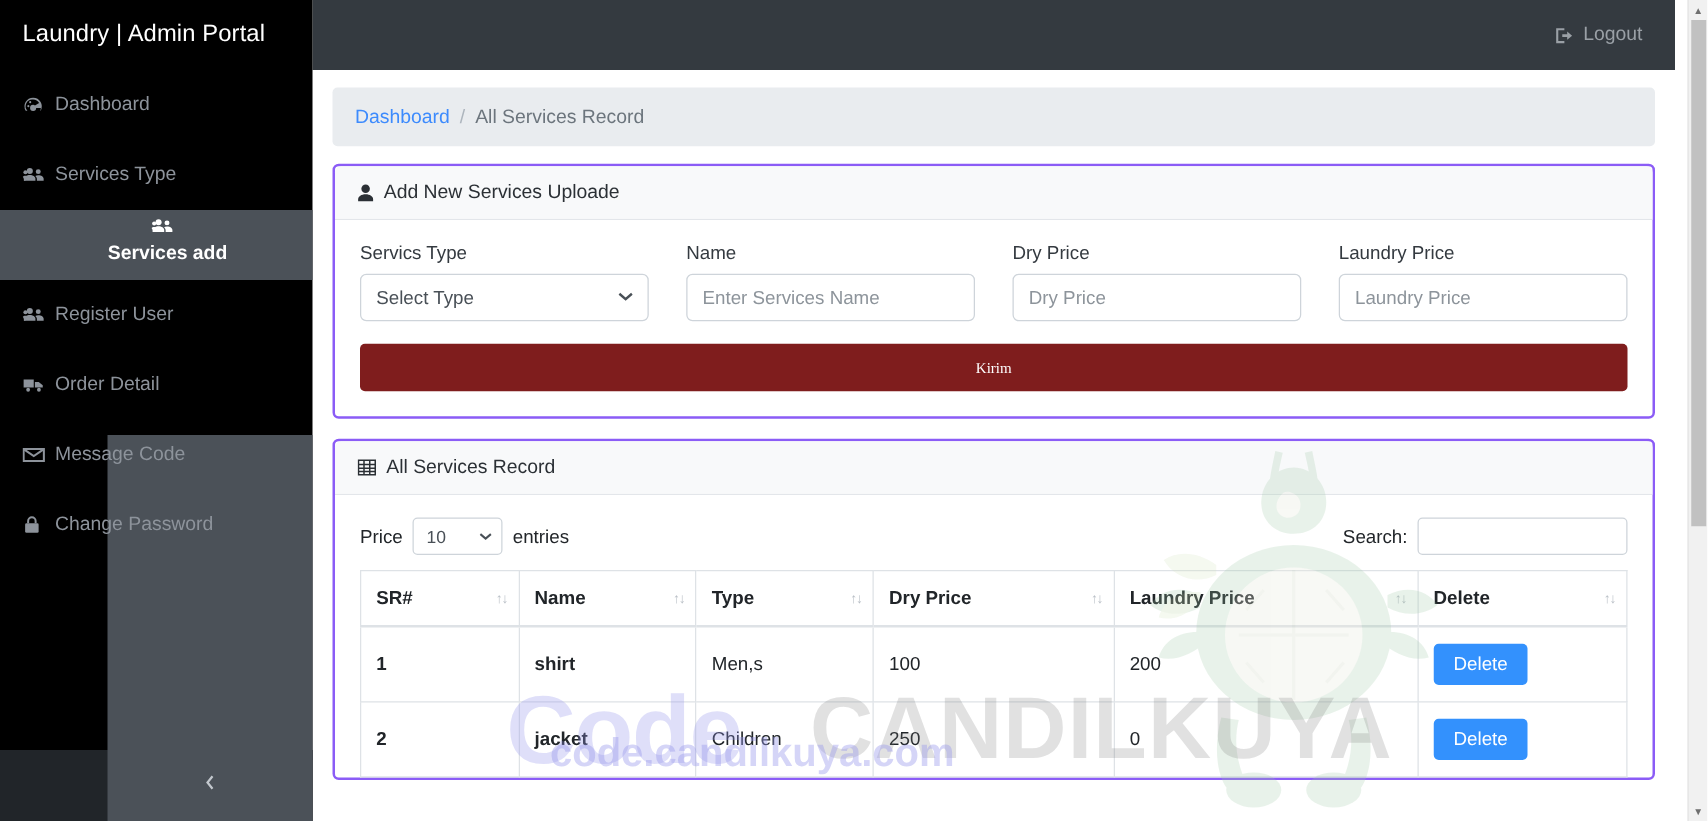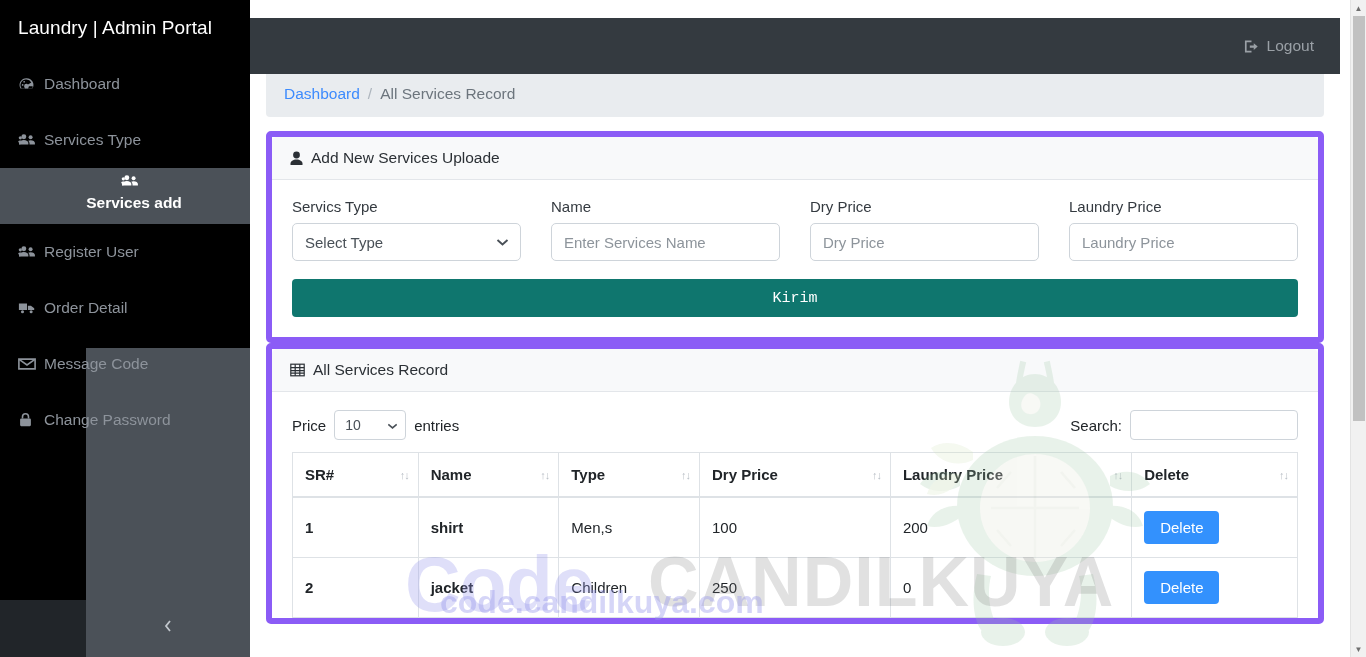--- a/index.html
+++ b/index.html
@@ -96,21 +96,21 @@
     display: flex;
     align-items: center;
     justify-content: center;
     color: #c2c7cd;
     font-size: 17px;
   }
 
   
   .topbar {
     position: absolute;
-    left: 250px; top: 18px;
+    left: 250px; top: 0;
     width: 1090px;
     height: 56px;
     background: #343a40;
     display: flex;
     align-items: center;
     justify-content: flex-end;
     padding-right: 26px;
     z-index: 4;
   }
   .logout {
@@ -142,23 +142,24 @@
     align-items: center;
     padding: 0 18px;
     font-size: 15.5px;
     color: #6c757d;
     margin-bottom: 14px;
   }
   .breadcrumb a { color: #3d8bfd; text-decoration: none; }
   .breadcrumb .sep { margin: 0 8px; color: #adb5bd; }
 
   .card {
-    border: 6px solid #8b5cf6;
+    border: 2px solid #8b5cf6;
     border-radius: 5px;
     background: #ffffff;
+    margin-bottom: 16px;
     position: relative;
   }
   .card-header {
     background: #f8f9fa;
     border-bottom: 1px solid #e3e6ea;
     padding: 12px 18px;
     font-size: 15.5px;
     color: #2b3035;
     display: flex;
     align-items: center;
@@ -205,26 +206,26 @@
     right: 12px; top: 50%;
     transform: translateY(-50%);
     pointer-events: none;
     color: #495057;
   }
   .btn-submit {
     display: block;
     width: 100%;
     height: 38px;
     margin-top: 18px;
-    background: #0f766e;
+    background: #7f1d1d;
     border: none;
     border-radius: 4px;
     color: #ffffff;
-    font-size: 15px;
-    font-family: Liberation Mono, monospace;
+    font-size: 12px;
+    font-family: Liberation Serif, serif;
     cursor: pointer;
   }
 
   
   .table-body { padding: 18px 20px 0 20px; position: relative; }
   .dt-top {
     display: flex;
     align-items: center;
     justify-content: space-between;
     margin-bottom: 12px;

